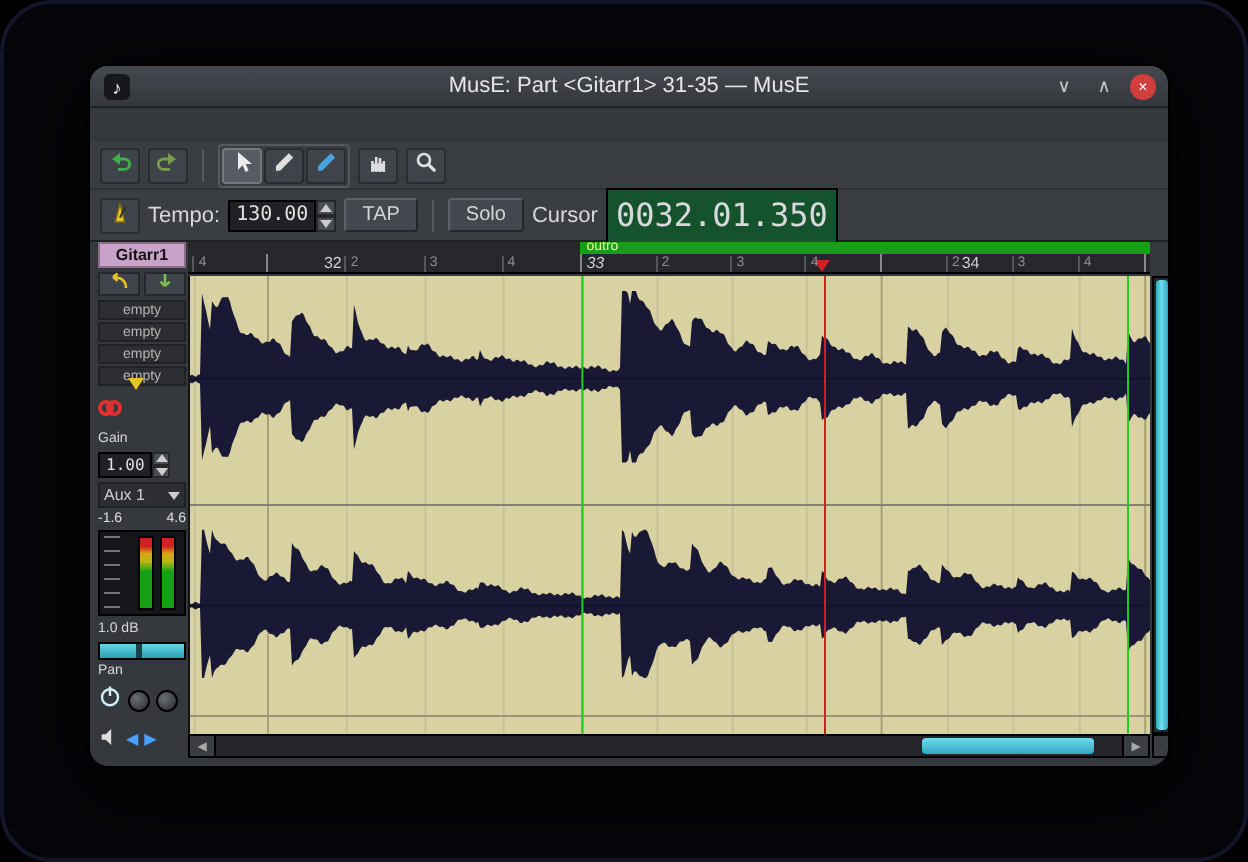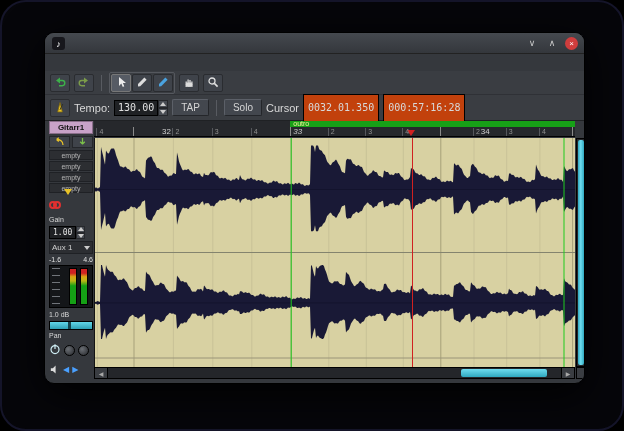--- a/index.html
+++ b/index.html
@@ -40,21 +40,21 @@
   .arrows{display:flex;flex-direction:column;width:10px}
   .arrows span{flex:1;background:#484c53;border:1px solid #26282c;display:flex;
     align-items:center;justify-content:center}
   .arr-up{width:0;height:0;border-left:3px solid transparent;border-right:3px solid transparent;
     border-bottom:4px solid #ccc}
   .arr-dn{width:0;height:0;border-left:3px solid transparent;border-right:3px solid transparent;
     border-top:4px solid #ccc}
   .btn{background:#43474e;border:1px solid #24262a;border-top-color:#5c6068;
     border-left-color:#5c6068;color:#d5d5d5;font-size:10px;height:17px;padding:0 8px;
     border-radius:2px;display:flex;align-items:center}
-  .lcd{background:#c2410c;border:1px solid #000;color:#d8d9da;font-size:10px;
+  .lcd{background:#14532d;border:1px solid #000;color:#d8d9da;font-size:16px;
     font-family:"DejaVu Sans Mono",monospace;height:28px;display:flex;align-items:center;padding:0 4px}
   
   .ruler{position:absolute;left:49px;top:88px;width:481px;height:16px;background:#26282c;
     border-bottom:1px solid #000;overflow:hidden}
   .rtick{position:absolute;bottom:0;height:9px;border-left:1px solid #8a8a8a;
     padding-left:2px;font-size:8px;color:#cfcfcf;line-height:9px;white-space:nowrap}
   .rtick.minor{height:8px;font-size:7px;color:#8f8f8f;border-color:#55575c;line-height:8px}
   .markerbar{position:absolute;top:0;height:6px}
   .markerlabel{position:absolute;top:-1px;font-size:7px;color:#f4f49a;line-height:8px}
   .molabel{position:absolute;right:1px;top:16px;font-size:8px;color:#fff}
@@ -112,20 +112,21 @@
   .bluearr{color:#4aa0ff;font-size:8px;line-height:10px}
 </style>
 </head>
 <body>
 
 <div class="desktop">
   <div class="window">
 
     <div class="titlebar">
       <div class="appicon">♪</div>
+      <span>MusE: Part &lt;Gitarr1&gt; 31-35 — MusE</span>
       <div class="tbctl">
         <div class="tbbtn">∨</div>
         <div class="tbbtn">∧</div>
         <div class="tbbtn close">×</div>
       </div>
     </div>
 
 
     <div class="toolbar tb1">
       <div class="tool">
@@ -205,21 +206,20 @@
           <span>
               <i class="arr-dn"></i>
             </span>
         </div>
       </div>
       <div class="btn">TAP</div>
       <div class="vsep"></div>
       <div class="btn">Solo</div>
       <span class="lbl">Cursor</span>
       <div class="lcd">0032.01.350</div>
-      <div class="lcd">000:57:16:28</div>
     </div>
 
     <div class="ruler">
       <div class="markerbar" style="left: 40.8%; width: 59.2%; background: rgb(23, 160, 23);"></div>
       <span class="markerlabel" style="left: calc(40.8% + 3px);">outro</span>
       <span class="molabel">mo</span>
       <div class="phtri" style="left: calc(66% - 4px); border-top-color: rgb(208, 32, 32);"></div>
     <div class="rtick minor" style="left: 0.5%;">4</div>
         <div class="rtick minor" style="left: 16.3%;">2</div>
         <div class="rtick minor" style="left: 24.5%;">3</div>

